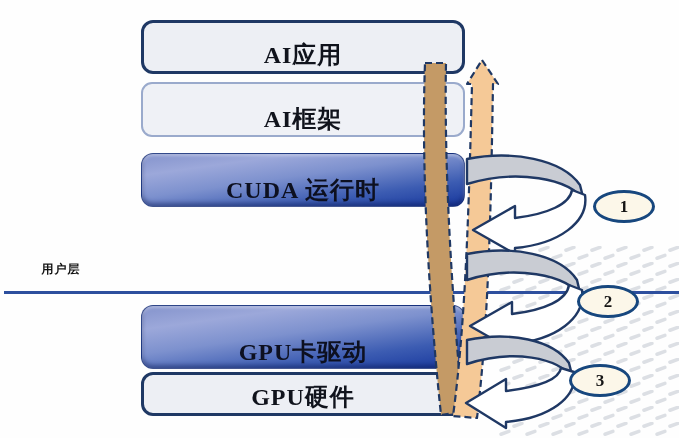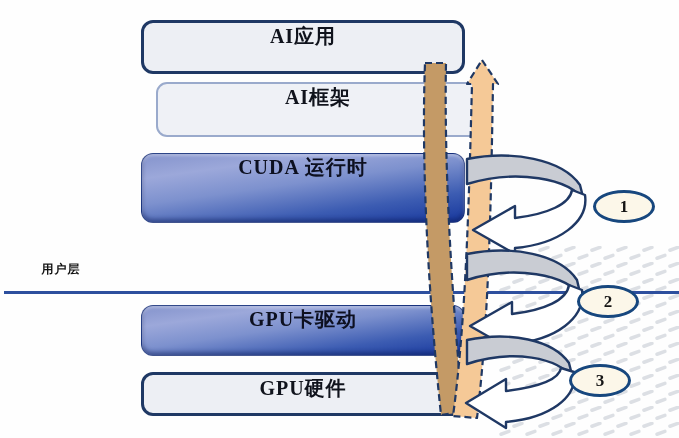--- a/index.html
+++ b/index.html
@@ -13,36 +13,36 @@
   .divider{position:absolute;left:4px;top:291px;width:675px;height:3px;background:#2d4f9e;z-index:1;}
   .zone-label{
     position:absolute;z-index:2;font-size:12px;font-weight:700;color:#111;
     width:70px;text-align:center;letter-spacing:1px;white-space:nowrap;
   }
   .zone-user{left:26px;top:261px;}
   .zone-kernel{left:26px;top:297px;}
   
   .layer-box{
     position:absolute;left:141px;width:324px;z-index:2;border-radius:12px;
-    display:flex;align-items:flex-start;justify-content:center;
-    font-size:20px;font-weight:700;letter-spacing:1px;color:#10131c;box-sizing:border-box;
+    display:flex;align-items:flex-end;justify-content:center;
+    font-size:24px;font-weight:700;letter-spacing:1px;color:#10131c;box-sizing:border-box;
   }
   .outlined-dark{background:#edeff4;border:3px solid #1f3864;}
   .outlined-light{background:#eff1f6;border:2px solid #9aaacc;}
   .blue-gradient{
     color:#0d1020;
     border:1px solid rgba(18,40,100,.6);
     background:linear-gradient(172deg,#8493cc 0%,#9ca8da 22%,#7d91ce 45%,#3c5cb2 74%,#17379d 100%);
     box-shadow:inset 0 -3px 4px rgba(10,25,80,.45), inset 0 2px 3px rgba(255,255,255,.35);
   }
   .box-1{top:20px;height:54px;}
-  .box-2{top:82px;height:55px;border-radius:11px;margin-left:15px;}
-  .box-3{top:153px;height:70px;}
+  .box-2{top:82px;height:55px;border-radius:11px;}
+  .box-3{top:153px;height:54px;}
   .box-4{top:220px;height:56px;}
-  .box-5{top:305px;height:51px;}
+  .box-5{top:305px;height:64px;}
   .box-6{top:372px;height:44px;}
   
   .overlay{position:absolute;left:0;top:0;z-index:3;pointer-events:none;}
   
   .badge{
     position:absolute;z-index:4;width:56px;height:27px;border-radius:50%;
     border:3px solid #17477e;background:#fcf7e9;
     display:flex;align-items:center;justify-content:center;
     font-size:17px;font-weight:700;color:#151515;
   }

